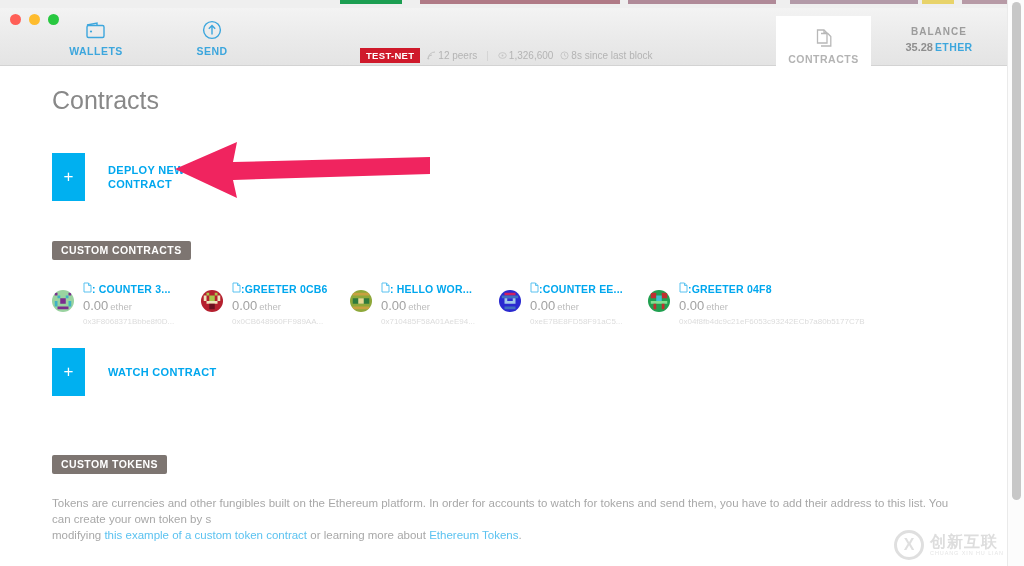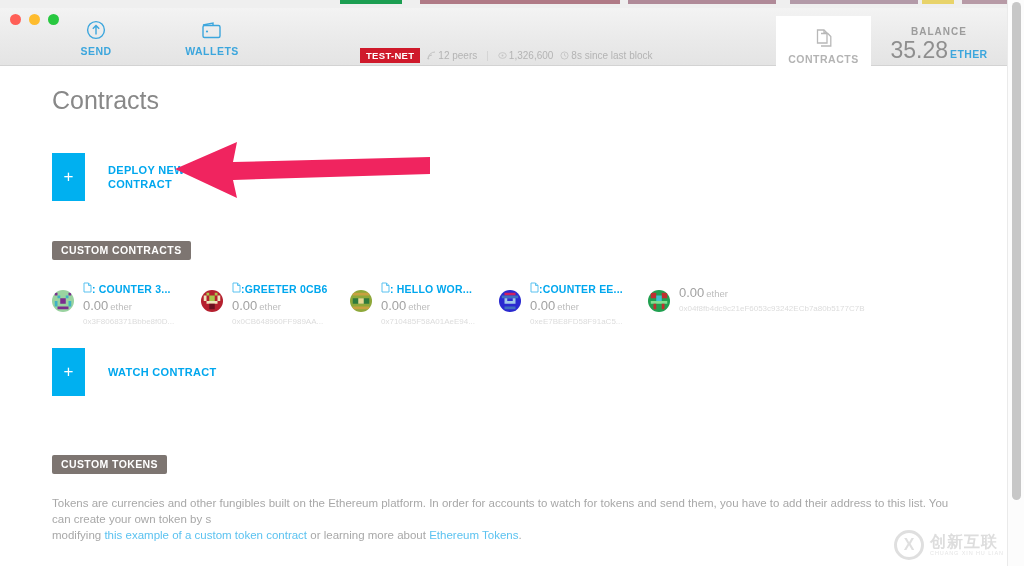--- a/index.html
+++ b/index.html
@@ -90,21 +90,21 @@
   .balance-box {
     position: absolute; top: 18px; left: 880px;
     width: 118px; text-align: center;
   }
   .balance-title {
     font-size: 10px; font-weight: 700; letter-spacing: 1px;
     color: #9c9c9c;
   }
   .balance-value {
     margin-top: 4px;
-    font-size: 23px; color: #8e8e8e; font-weight: 400;
+    font-size: 11px; color: #8e8e8e; font-weight: 700;
   }
   .balance-unit {
     font-size: 10.5px; font-weight: 700; letter-spacing: .4px;
     color: #3ca6dd; margin-left: 2px;
   }
 
   
   .content {
     position: absolute; top: 66px; left: 0;
     width: 1007px; height: 500px;
@@ -251,38 +251,38 @@
 
   <div class="titlebar">
 
     <div class="traffic">
       <div class="dot red"></div>
       <div class="dot yellow"></div>
       <div class="dot green"></div>
     </div>
 
     <div class="nav">
-      <div class="nav-item">
-        <span class="nav-icon">
-          <svg width="22" height="22" viewBox="0 0 22 22">
-            <circle cx="11" cy="11" r="8.4" fill="none" stroke="#3ca6dd" stroke-width="1.4"></circle>
-            <path d="M11 15.5 L11 6.8 M7.8 9.8 L11 6.5 L14.2 9.8" fill="none" stroke="#3ca6dd" stroke-width="1.4"></path>
-          </svg>
-        </span>
-        <span class="nav-label">SEND</span>
-      </div>
       <div class="nav-item">
         <span class="nav-icon">
           <svg width="22" height="19" viewBox="0 0 22 19">
             <path d="M2 4 L12 2 L12 5" fill="none" stroke="#3ca6dd" stroke-width="1.4"></path>
             <rect x="2" y="4.5" width="17" height="12" rx="1.5" fill="none" stroke="#3ca6dd" stroke-width="1.4"></rect>
             <circle cx="6" cy="10.5" r="1.1" fill="#3ca6dd"></circle>
           </svg>
         </span>
         <span class="nav-label">WALLETS</span>
+      </div>
+      <div class="nav-item">
+        <span class="nav-icon">
+          <svg width="22" height="22" viewBox="0 0 22 22">
+            <circle cx="11" cy="11" r="8.4" fill="none" stroke="#3ca6dd" stroke-width="1.4"></circle>
+            <path d="M11 15.5 L11 6.8 M7.8 9.8 L11 6.5 L14.2 9.8" fill="none" stroke="#3ca6dd" stroke-width="1.4"></path>
+          </svg>
+        </span>
+        <span class="nav-label">SEND</span>
       </div>
     </div>
 
     <div class="netstatus">
       <span class="testnet-badge">TEST-NET</span>
       <span>
         <span class="mini-ico">
           <svg width="9" height="9" viewBox="0 0 9 9">
               <path d="M1 8 A7 7 0 0 1 8 1" fill="none" stroke="#c4c4c4" stroke-width="1"></path>
               <path d="M1 8 A4 4 0 0 1 5 4" fill="none" stroke="#c4c4c4" stroke-width="1"></path>
@@ -464,20 +464,29 @@
               <rect width="8" height="8" fill="#20a050"></rect>
               <rect x="1" y="1" width="2" height="2" fill="#c03030"></rect>
                 <rect x="5" y="1" width="2" height="2" fill="#c03030"></rect>
               <rect x="3" y="2" width="2" height="2" fill="#40c0d0"></rect>
               <rect x="1" y="4" width="6" height="1" fill="#80e090"></rect>
               <rect x="2" y="5" width="1" height="2" fill="#c03030"></rect>
                 <rect x="5" y="5" width="1" height="2" fill="#c03030"></rect>
             </svg>
           </div>
           <div class="c-body">
+            <div class="c-name">
+              <span class="doc-ico">
+                <svg width="9" height="11" viewBox="0 0 9 11">
+                    <path d="M1 1 h4.5 l2.5 2.5 v6.5 h-7 z" fill="none" stroke="#5bc2f0" stroke-width="1"></path>
+                    <path d="M5.5 1 v2.5 h2.5" fill="none" stroke="#5bc2f0" stroke-width="1"></path>
+                  </svg>
+              </span>
+              <span>:GREETER 04F8</span>
+            </div>
             <div class="c-amount">
               <span>0.00</span><span class="unit">ether</span>
             </div>
             <div class="c-addr" style="max-width:230px">0x04f8fb4dc9c21eF6053c93242ECb7a80b5177C7B</div>
           </div>
         </div>
 
       </div>
 
       <div class="action-row watch-row">

